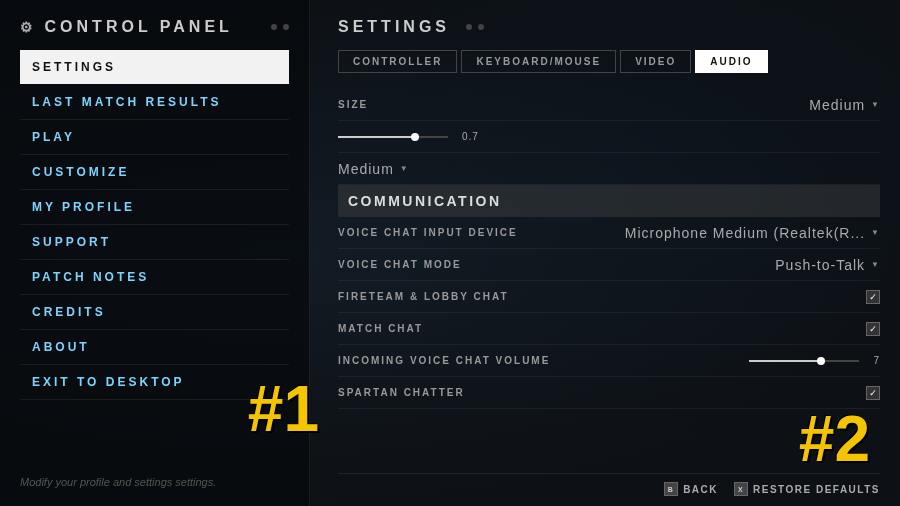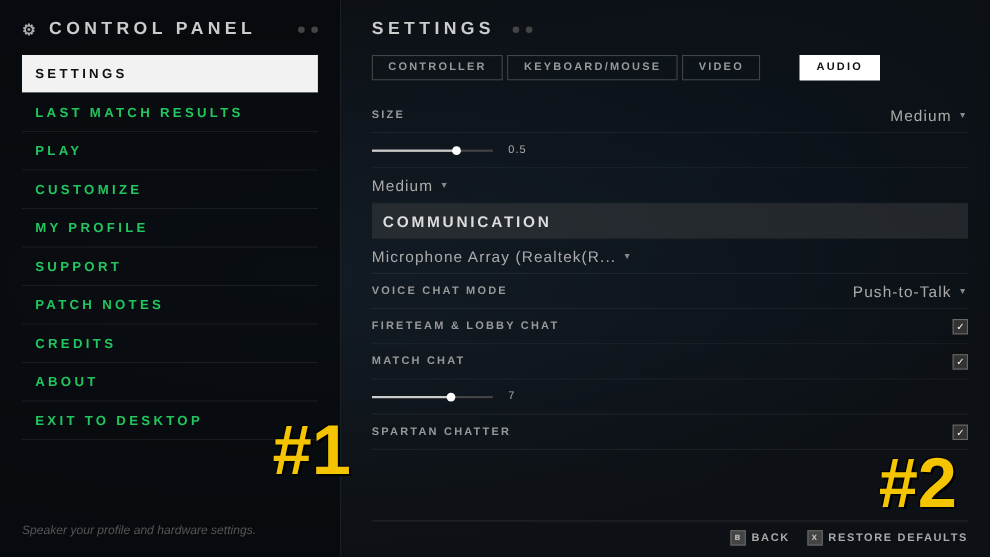--- a/index.html
+++ b/index.html
@@ -82,21 +82,21 @@
       flex-direction: column;
       padding: 0 20px;
     }
 
     .nav-item {
       padding: 10px 12px;
       font-size: 12px;
       font-weight: 700;
       letter-spacing: 3px;
       text-transform: uppercase;
-      color: #22c55e;
+      color: #7dd3fc;
       cursor: pointer;
       border-bottom: 1px solid rgba(255,255,255,0.07);
       position: relative;
       transition: color 0.1s;
     }
 
     .nav-item.active {
       background: rgba(255,255,255,0.95);
       color: #111111;
       border: none;
@@ -178,21 +178,20 @@
       background: transparent;
       border: 1px solid #444;
       color: #999;
       cursor: pointer;
     }
 
     .tab-btn.active {
       background: #ffffff;
       color: #111;
       border-color: #ffffff;
-      margin-left: 32px;
     }
 
     
     .settings-content {
       flex: 1;
       overflow: hidden;
       position: relative;
     }
 
     .settings-row {
@@ -367,21 +366,21 @@
         <div class="nav-item">CUSTOMIZE</div>
         <div class="nav-item">MY PROFILE</div>
         <div class="nav-item">SUPPORT</div>
         <div class="nav-item">PATCH NOTES</div>
         <div class="nav-item">CREDITS</div>
         <div class="nav-item">ABOUT</div>
         <div class="nav-item">EXIT TO DESKTOP</div>
       </nav>
 
     <div class="panel-footer">
-      <span>Speaker your profile and hardware settings.</span>
+      <span>Modify your profile and settings settings.</span>
     </div>
 
     <div class="number-label-1">#1</div>
   </div>
 
   <div class="right-panel">
     <div class="settings-header">
       <span class="settings-title">SETTINGS</span>
       <div class="dots">
         <div class="dot"></div>
@@ -403,54 +402,56 @@
             <span class="dropdown-value">Medium</span>
             <span class="dropdown-arrow">▼</span>
           </div>
         </div>
         <div class="settings-row">
           <div class="row-value">
             <div class="slider-track">
               <div class="slider-fill" style="width: 70%;"></div>
               <div class="slider-thumb" style="left: 70%;"></div>
             </div>
-            <span style="font-size: 10px; color: rgb(170, 170, 170); margin-left: 8px;">0.5</span>
+            <span style="font-size: 10px; color: rgb(170, 170, 170); margin-left: 8px;">0.7</span>
           </div>
         </div>
         <div class="settings-row">
           <div class="row-value">
             <span class="dropdown-value">Medium</span>
             <span class="dropdown-arrow">▼</span>
           </div>
         </div>
         <div class="settings-row section-header">
           <span class="row-label">COMMUNICATION</span>
         </div>
         <div class="settings-row">
-          <div class="row-value">
-            <span class="dropdown-value">Microphone Array (Realtek(R...</span>
+          <span class="row-label">VOICE CHAT INPUT DEVICE</span>
+          <div class="row-value">
+            <span class="dropdown-value">Microphone Medium (Realtek(R...</span>
             <span class="dropdown-arrow">▼</span>
           </div>
         </div>
         <div class="settings-row">
           <span class="row-label">VOICE CHAT MODE</span>
           <div class="row-value">
             <span class="dropdown-value">Push-to-Talk</span>
             <span class="dropdown-arrow">▼</span>
           </div>
         </div>
         <div class="settings-row">
           <span class="row-label">FIRETEAM &amp; LOBBY CHAT</span>
           <div class="checkbox checked"></div>
         </div>
         <div class="settings-row">
           <span class="row-label">MATCH CHAT</span>
           <div class="checkbox checked"></div>
         </div>
         <div class="settings-row">
+          <span class="row-label">INCOMING VOICE CHAT VOLUME</span>
           <div class="row-value">
             <div class="slider-track">
               <div class="slider-fill" style="width: 65%;"></div>
               <div class="slider-thumb" style="left: 65%;"></div>
             </div>
             <span style="font-size: 10px; color: rgb(170, 170, 170); margin-left: 8px;">7</span>
           </div>
         </div>
         <div class="settings-row">
           <span class="row-label">SPARTAN CHATTER</span>

